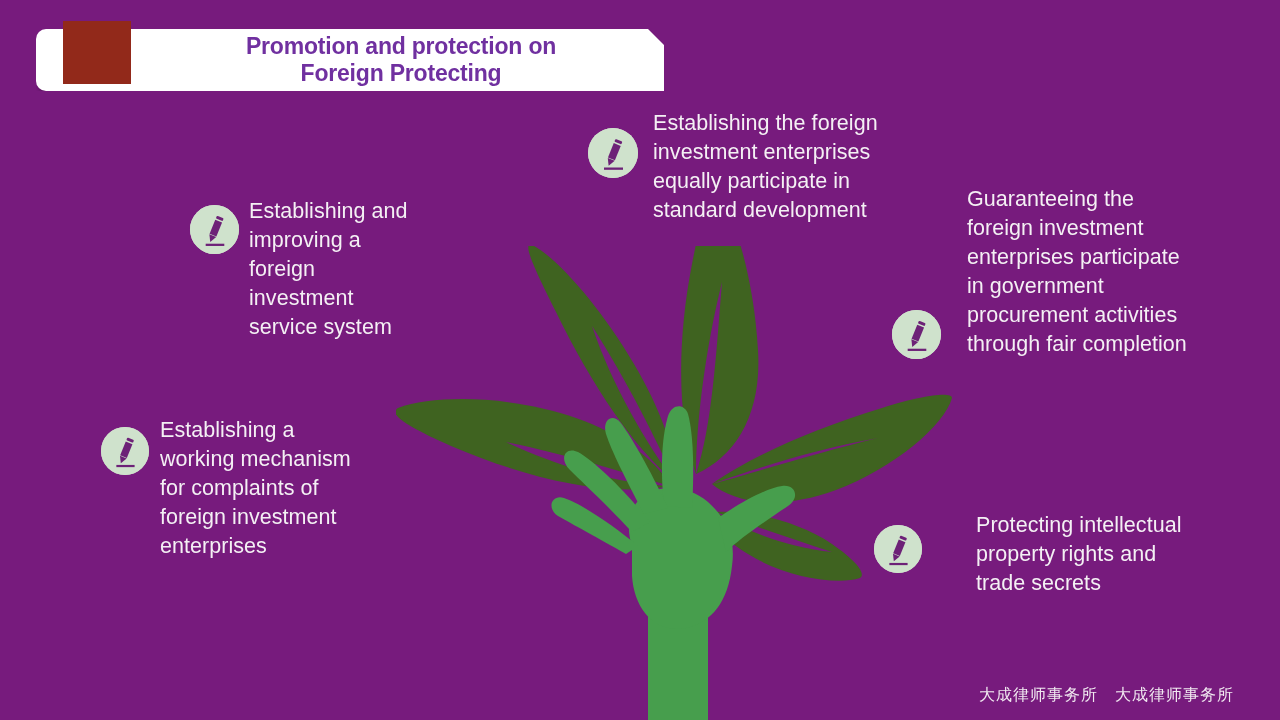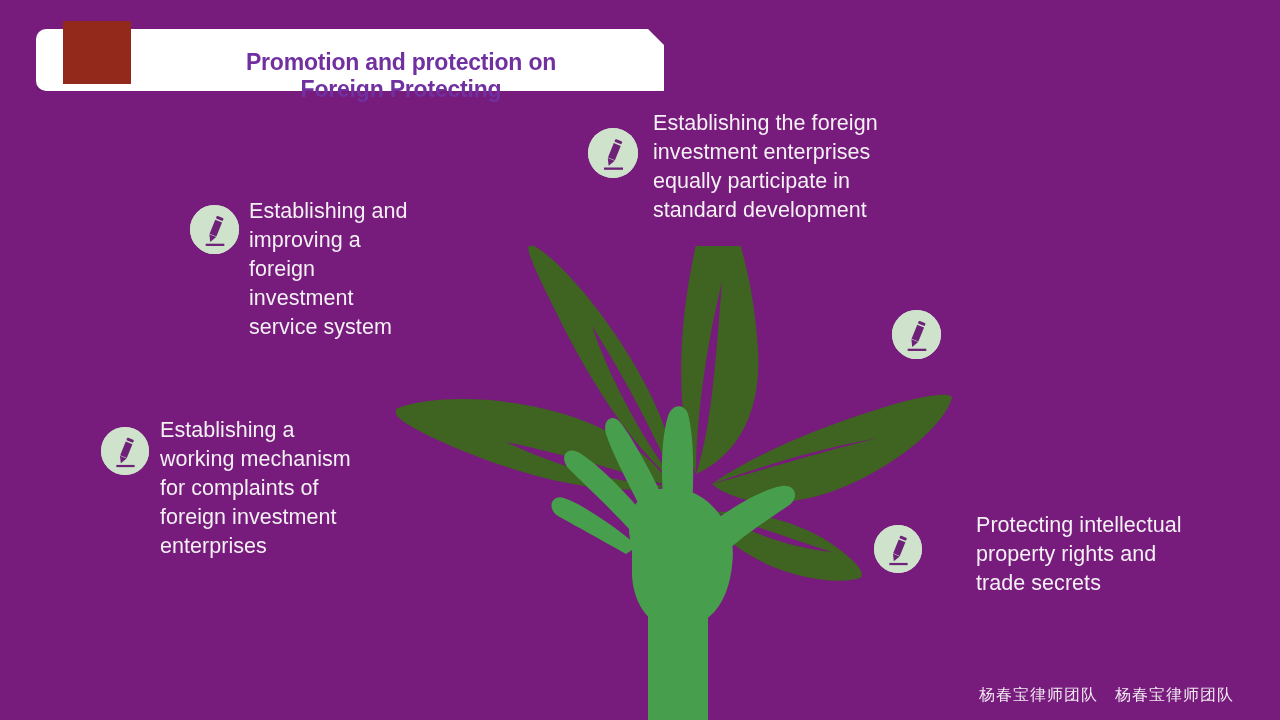--- a/index.html
+++ b/index.html
@@ -36,21 +36,21 @@
     position: absolute;
     left: 27px;
     top: -8px;
     width: 68px;
     height: 63px;
     background: #92291A;
   }
   #title-text {
     position: absolute;
     left: 130px;
-    top: 20px;
+    top: 4px;
     width: 470px;
     text-align: center;
     color: #7030A0;
     font-size: 23px;
     font-weight: bold;
     line-height: 27px;
     letter-spacing: -0.2px;
   }
   #title-text .line { display: block; white-space: nowrap; }
 
@@ -202,20 +202,21 @@
         <polygon points="22,31.5 29.5,31.5 25.75,38.5"></polygon>
       </g>
       <rect x="16" y="39.5" width="19" height="2.3" fill="#6D2177"></rect>
     </svg>
   </div>
 
   <div class="callout" style="left:249px; top:197px; width:176px;">Establishing and improving a foreign investment service system</div>
 
   <div class="callout" style="left:653px; top:109px; width:248px;">Establishing the foreign investment enterprises equally participate in standard development</div>
 
+  <div class="callout" style="left:967px; top:185px; width:228px;">Guaranteeing the foreign investment enterprises participate in government procurement activities through fair completion</div>
 
   <div class="callout" style="left:160px; top:416px; width:204px;">Establishing a working mechanism for complaints of foreign investment enterprises</div>
 
   <div class="callout" style="left:948px; top:511px; width:218px;margin-left:28px;">Protecting intellectual property rights and  trade secrets</div>
 
-  <div id="footer">杨春宝律师团队　杨春宝律师团队</div>
+  <div id="footer">大成律师事务所　大成律师事务所</div>
 
 </div>
 
 </body></html>

